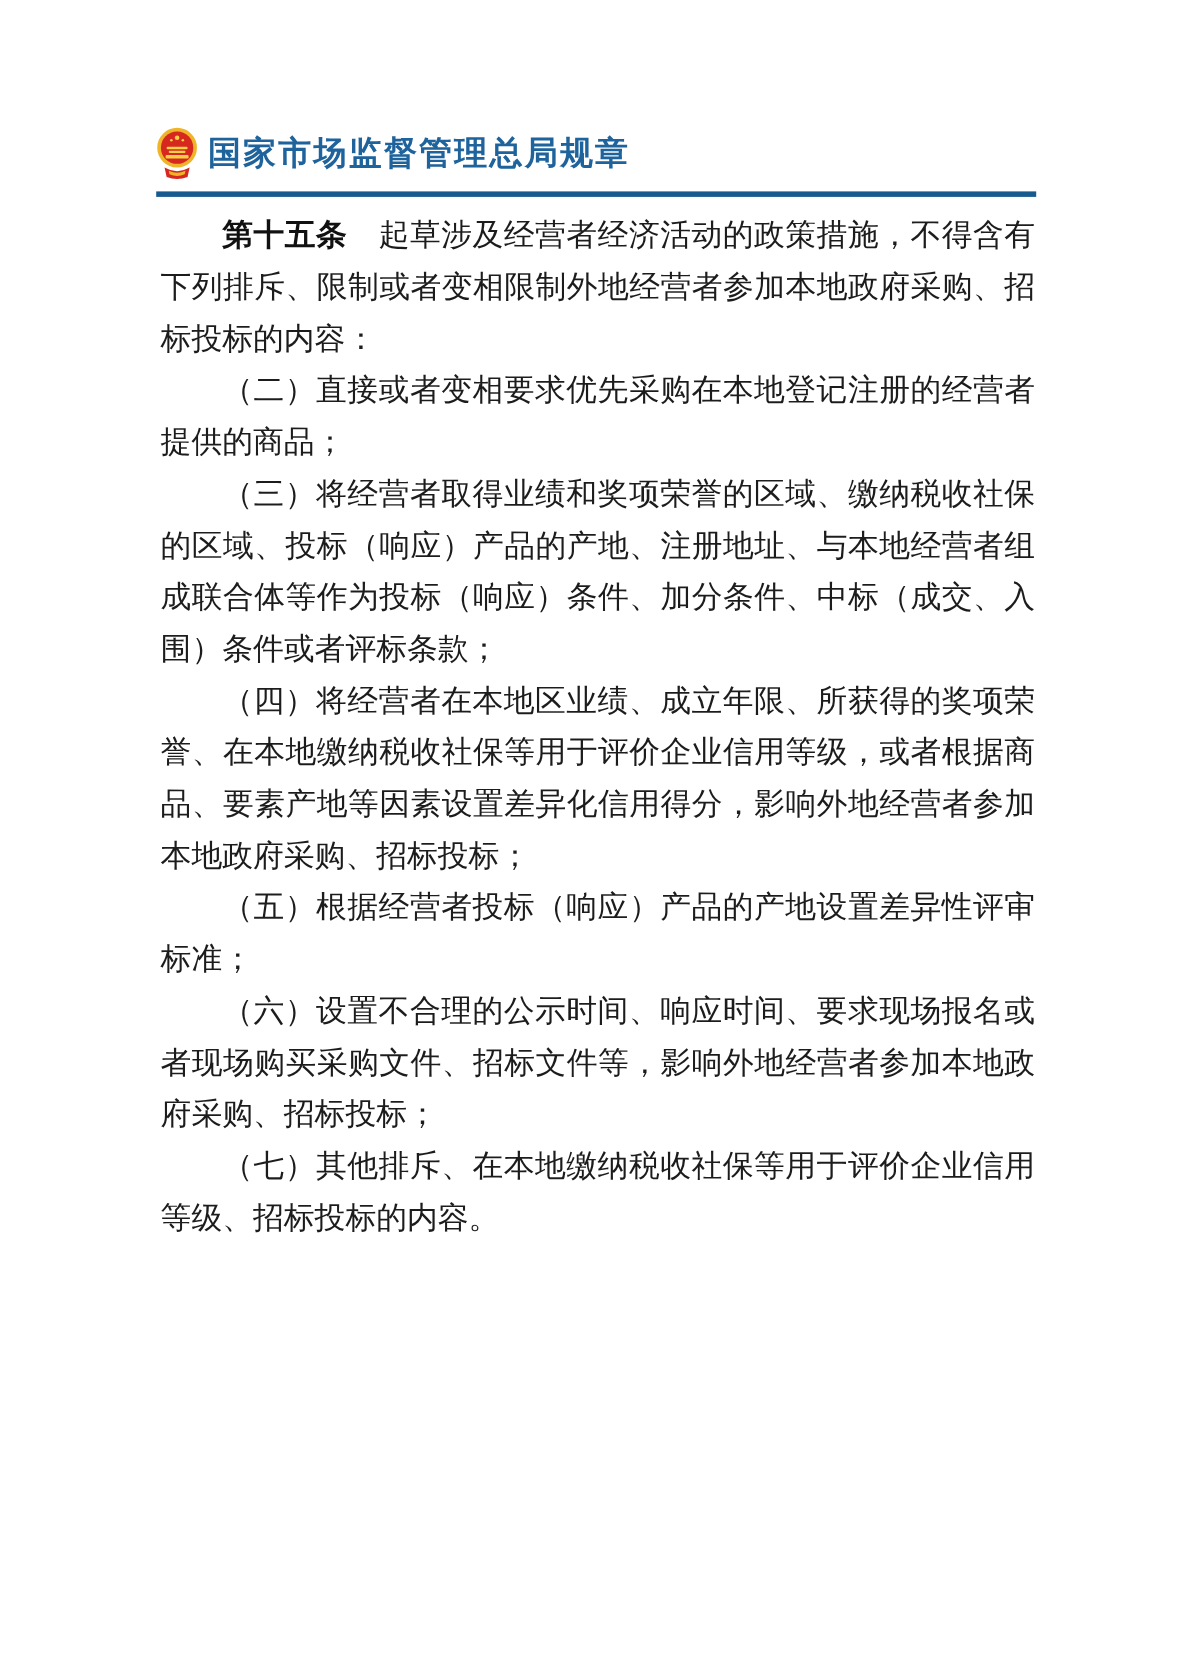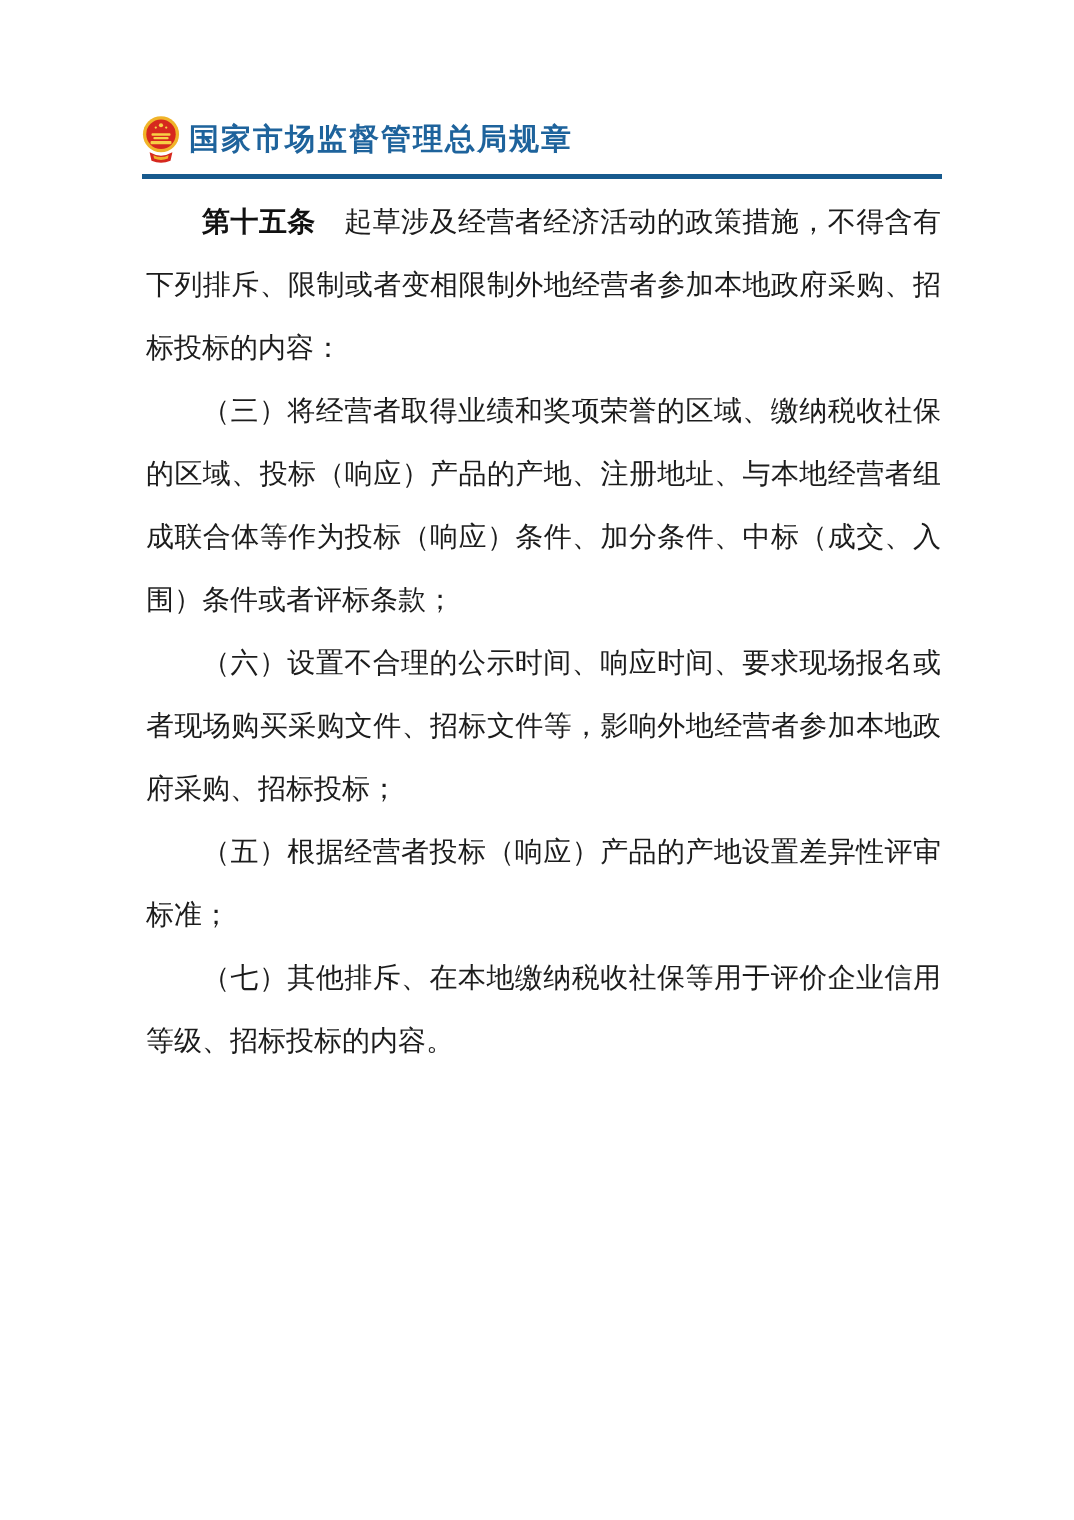--- a/index.html
+++ b/index.html
@@ -39,21 +39,21 @@
     height: 5px;
     background: #175a8e;
   }
   
   .doc-body {
     position: absolute;
     left: 146px;
     top: 190px;
     width: 795px;
     font-size: 28px;
-    line-height: 63px;
+    line-height: 47px;
     color: #1c1c1c;
   }
   .para {
     text-indent: 2em;
     text-align: justify;
     margin: 0;
   }
   .article-number {
     font-family: "Liberation Sans", "DejaVu Sans", sans-serif;
     font-weight: bold;
@@ -125,23 +125,25 @@
 
       <path d="M8 40 Q20 47 32 40 L30 49 Q20 53 10 49 Z" fill="#d6281e"></path>
       <path d="M12 43 Q20 47 28 43 L27.3 46.5 Q20 49.5 12.7 46.5 Z" fill="#f0b429"></path>
     </svg>
     <div class="header-title">国家市场监督管理总局规章</div>
   </div>
   <div class="header-rule"></div>
 
   <div class="doc-body">
       <p class="para"><b class="article-number">第十五条</b><span>　起草涉及经营者经济活动的政策措施，不得含有下列排斥、限制或者变相限制外地经营者参加本地政府采购、招标投标的内容：</span></p>
+      <p class="para"><span>（二）直接或者变相要求优先采购在本地登记注册的经营者提供的商品；</span></p>
       <p class="para"><span>（三）将经营者取得业绩和奖项荣誉的区域、缴纳税收社保的区域、投标（响应）产品的产地、注册地址、与本地经营者组成联合体等作为投标（响应）条件、加分条件、中标（成交、入围）条件或者评标条款；</span></p>
+      <p class="para"><span>（四）将经营者在本地区业绩、成立年限、所获得的奖项荣誉、在本地缴纳税收社保等用于评价企业信用等级，或者根据商品、要素产地等因素设置差异化信用得分，影响外地经营者参加本地政府采购、招标投标；</span></p>
+      <p class="para"><span>（五）根据经营者投标（响应）产品的产地设置差异性评审标准；</span></p>
       <p class="para"><span>（六）设置不合理的公示时间、响应时间、要求现场报名或者现场购买采购文件、招标文件等，影响外地经营者参加本地政府采购、招标投标；</span></p>
-      <p class="para"><span>（五）根据经营者投标（响应）产品的产地设置差异性评审标准；</span></p>
       <p class="para"><span>（七）其他排斥、在本地缴纳税收社保等用于评价企业信用等级、招标投标的内容。</span></p>
     </div>
 
   <div class="page-number">－7－</div>
   <div class="watermark-x">╳</div>
   <div class="footer-rule"></div>
   <div class="footer-publisher">国家市场监督管理总局发布</div>
 
 </div>
 

